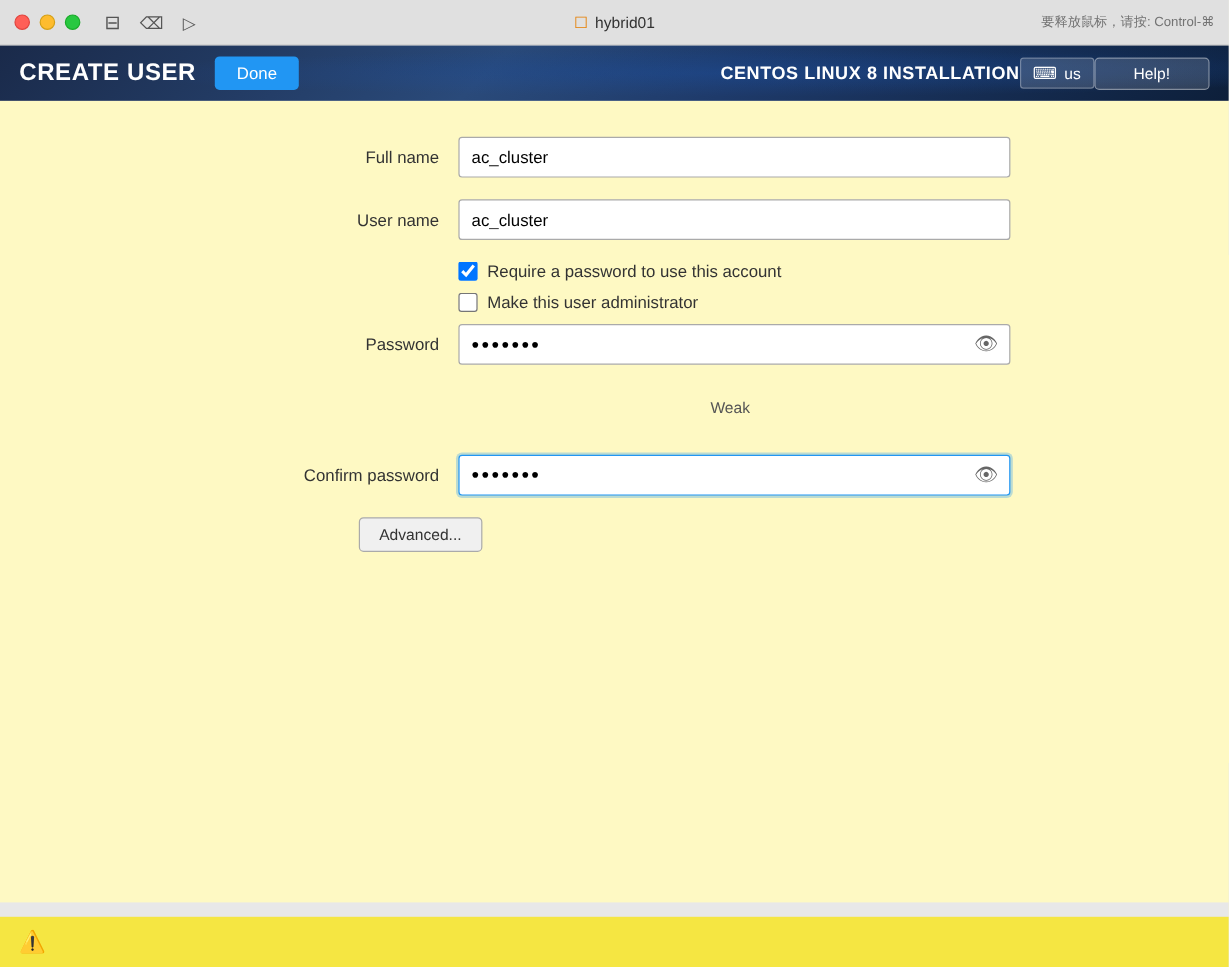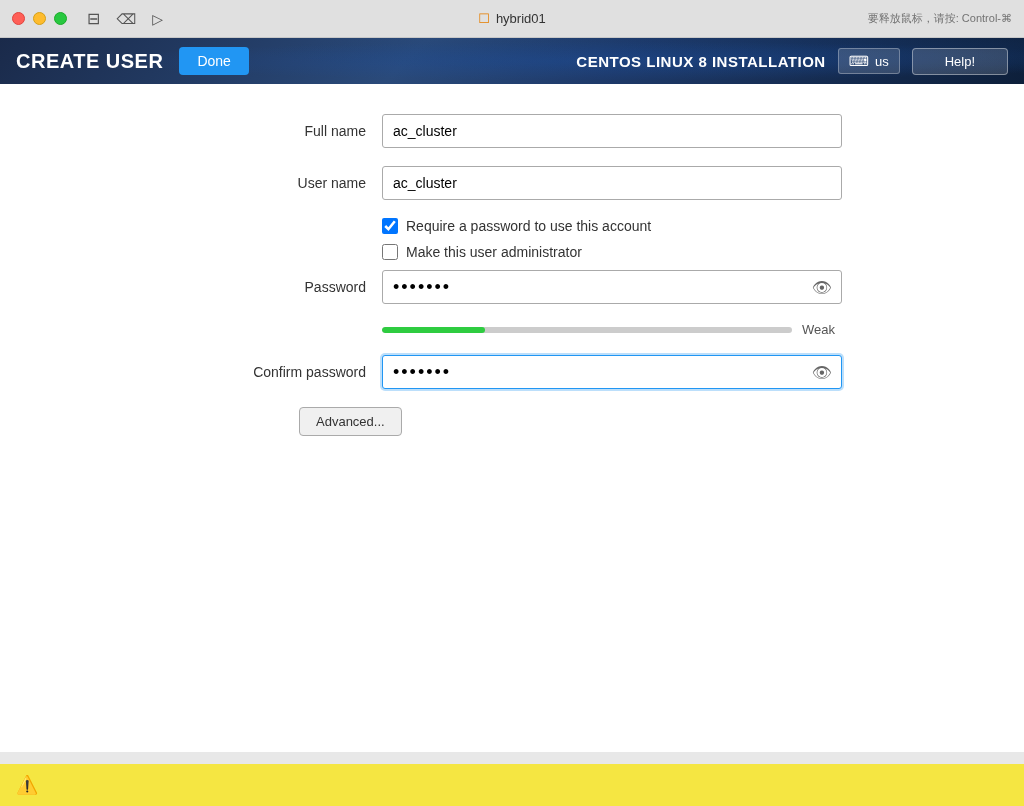--- a/index.html
+++ b/index.html
@@ -97,21 +97,21 @@
       border: none;
       padding: 6px 18px;
       border-radius: 4px;
       font-size: 14px;
       font-weight: 500;
       cursor: pointer;
     }
     .header-right {
       display: flex;
       align-items: center;
-      gap: 12px;
+      gap: 0;
       z-index: 1;
       justify-content: center;
     }
     .centos-title {
       color: white;
       font-size: 15px;
       font-weight: 600;
       letter-spacing: 0.5px;
     }
     .keyboard-indicator {
@@ -133,21 +133,21 @@
       border: 1px solid rgba(255,255,255,0.4);
       color: white;
       padding: 5px 32px;
       border-radius: 4px;
       font-size: 13px;
       cursor: pointer;
     }
 
     
     .main-content {
-      background: #ffffff;
+      background: #fef9c3;
       padding: 30px 0;
       min-height: calc(806px - 38px - 58px - 42px);
     }
 
     .form-section {
       max-width: 700px;
       margin: 0 auto;
       padding: 0 20px;
     }
 
@@ -216,22 +216,23 @@
       transform: translateY(-50%);
       cursor: pointer;
       color: #666;
       font-size: 16px;
     }
 
     .strength-row {
       display: flex;
       align-items: center;
       margin-left: 200px;
-      margin-bottom: 18px;
+      margin-bottom: 32px;
       gap: 10px;
+      flex-direction: column;
     }
     .strength-bar-container {
       flex: 1;
       height: 6px;
       background: #ccc;
       border-radius: 3px;
       overflow: hidden;
     }
     .strength-bar-fill {
       height: 100%;

